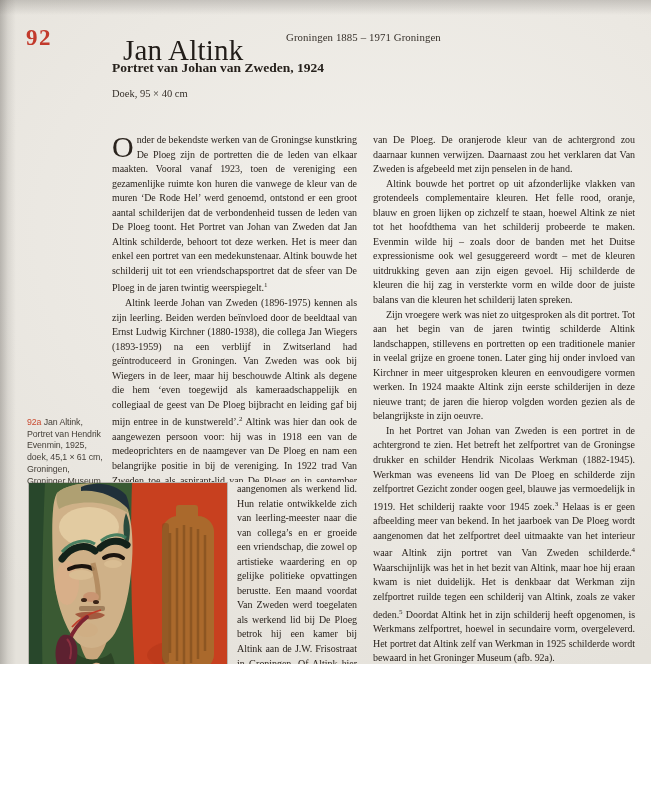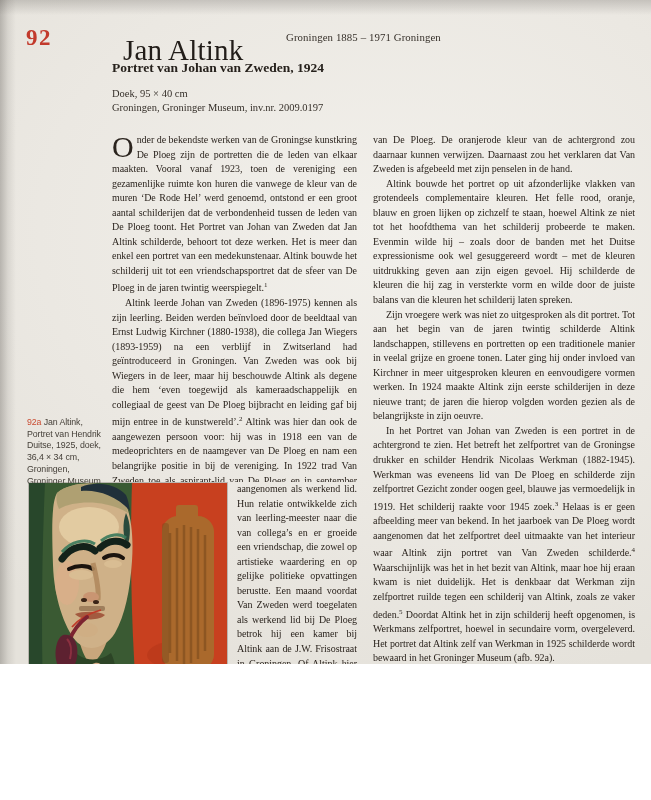--- a/index.html
+++ b/index.html
@@ -53,24 +53,23 @@
 <div class="page" lang="nl">
 
   <div class="edge-left"></div>
   <div class="edge-top"></div>
 
   <div class="page-num">92</div>
   <h1 class="artist">Jan Altink</h1>
   <span class="dates">Groningen 1885 – 1971 Groningen</span>
   <h2 class="worktitle">Portret van Johan van Zweden, 1924</h2>
   <div class="meta m1">Doek, 95 × 40 cm</div>
-  <div class="meta m2">Groningen, Groninger Museum, inv.nr. 2009.0197</div>
 
   <aside class="caption">
-    <span><span class="red">92a </span><span>Jan Altink, </span><span class="it">Portret van Hendrik Duitse,</span><span> 1925, doek, 36,4 × 34 cm, Groningen, Groninger Museum</span></span>
+    <span><span class="red">92a </span><span>Jan Altink, </span><span class="it">Portret van Hendrik Evenmin,</span><span> 1925, doek, 45,1 × 61 cm, Groningen, Groninger Museum</span></span>
   </aside>
 
   <figure class="painting">
     <svg width="198" height="265" viewBox="0 0 198 265" xmlns="http://www.w3.org/2000/svg">
       <rect x="0" y="0" width="198" height="265" fill="#3a5a33"></rect>
       <path d="M0 0 H16 C12 90 12 180 16 265 H0 Z" opacity=".9" fill="#27452a"></path>
       <path d="M103 0 H198 V192 H106 C102 128 101 62 103 0 Z" fill="#c8401f"></path>
       <ellipse cx="150" cy="172" rx="32" ry="14" opacity=".5" fill="#b23418"></ellipse>
       <path d="M150 22 h16 c2 0 3 1 3 3 v9 h-22 v-9 c0-2 1-3 3-3 Z" fill="#aa692c"></path>
       <rect x="133" y="33" width="52" height="154" rx="16" fill="#aa692c"></rect>

